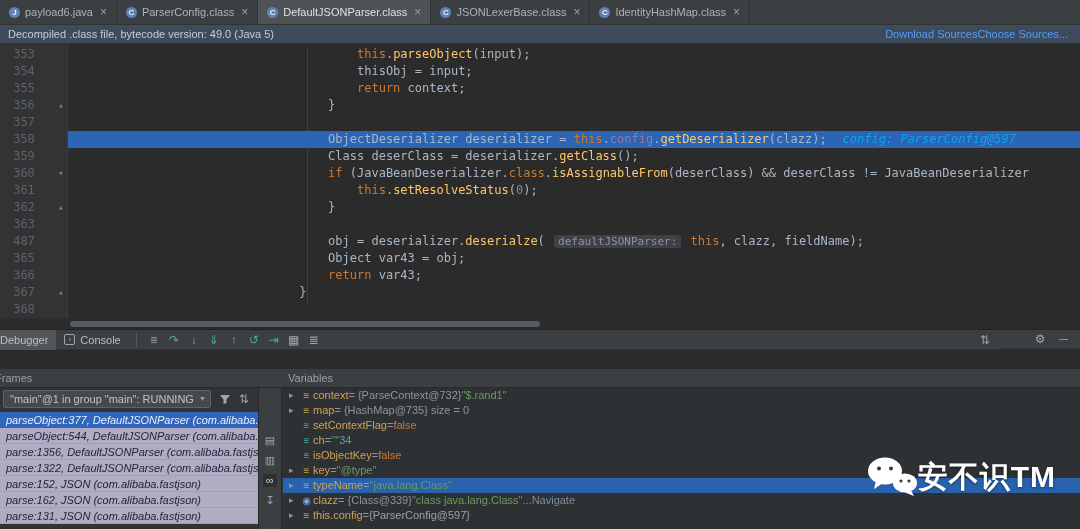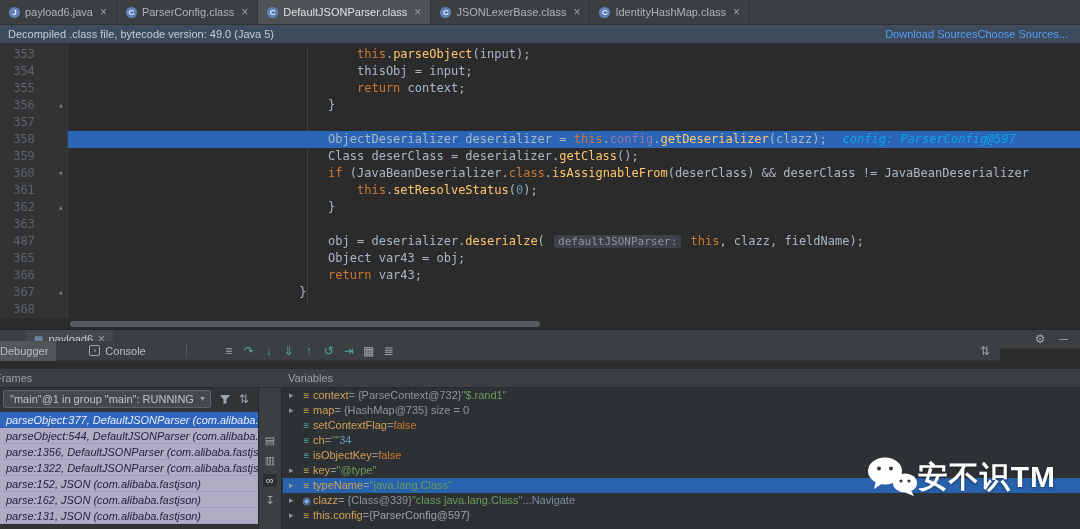--- a/index.html
+++ b/index.html
@@ -46,22 +46,22 @@
 
   
   .dbg-header { position:absolute; top:330px; left:0; width:1080px; height:19px; background:#3c3f41;
                 border-bottom:1px solid #323232; display:flex; align-items:center; font-size:11px; }
   .session-tab { display:flex; align-items:center; gap:5px; background:#45494b; height:19px;
                  padding:0 8px; margin-left:26px; color:#c8cccf; }
   .session-tab .sicon { color:#7ca1c9; font-size:10px; }
   .session-tab .close { color:#9ba0a5; font-size:12px; }
   .hdr-right { margin-left:auto; display:flex; gap:14px; padding-right:12px; color:#9aa7b0; font-size:12px; }
 
-  .dbg-toolbar { position:absolute; top:341px; left:0; width:1000px; height:20px; background:#3c3f41;
-                 border-bottom:1px solid #323232; display:flex; align-items:center; font-size:11px;gap:25px; }
+  .dbg-toolbar { position:absolute; top:330px; left:0; width:1000px; height:20px; background:#3c3f41;
+                 border-bottom:1px solid #323232; display:flex; align-items:center; font-size:11px; }
   .dtab { height:20px; line-height:20px; padding:0 8px; color:#bbbfc3; display:flex; align-items:center; gap:5px; }
   .dtab.active { background:#515658; }
   .dtab.clip { margin-left:-8px; }
   .conicon { width:11px; height:11px; border:1px solid #9aa7b0; border-radius:2px; color:#b8a6d0;
              font-size:8px; line-height:9px; text-align:center; }
   .tsep { width:1px; height:14px; background:#55585a; margin:0 7px; }
   .tbi { width:20px; height:20px; line-height:20px; text-align:center; font-size:12px; }
   .tbi.teal { color:#4fa7a0; } .tbi.gray { color:#9aa7b0; }
   .tb-right { margin-left:auto; padding-right:10px; color:#9aa7b0; font-size:12px; }
 

